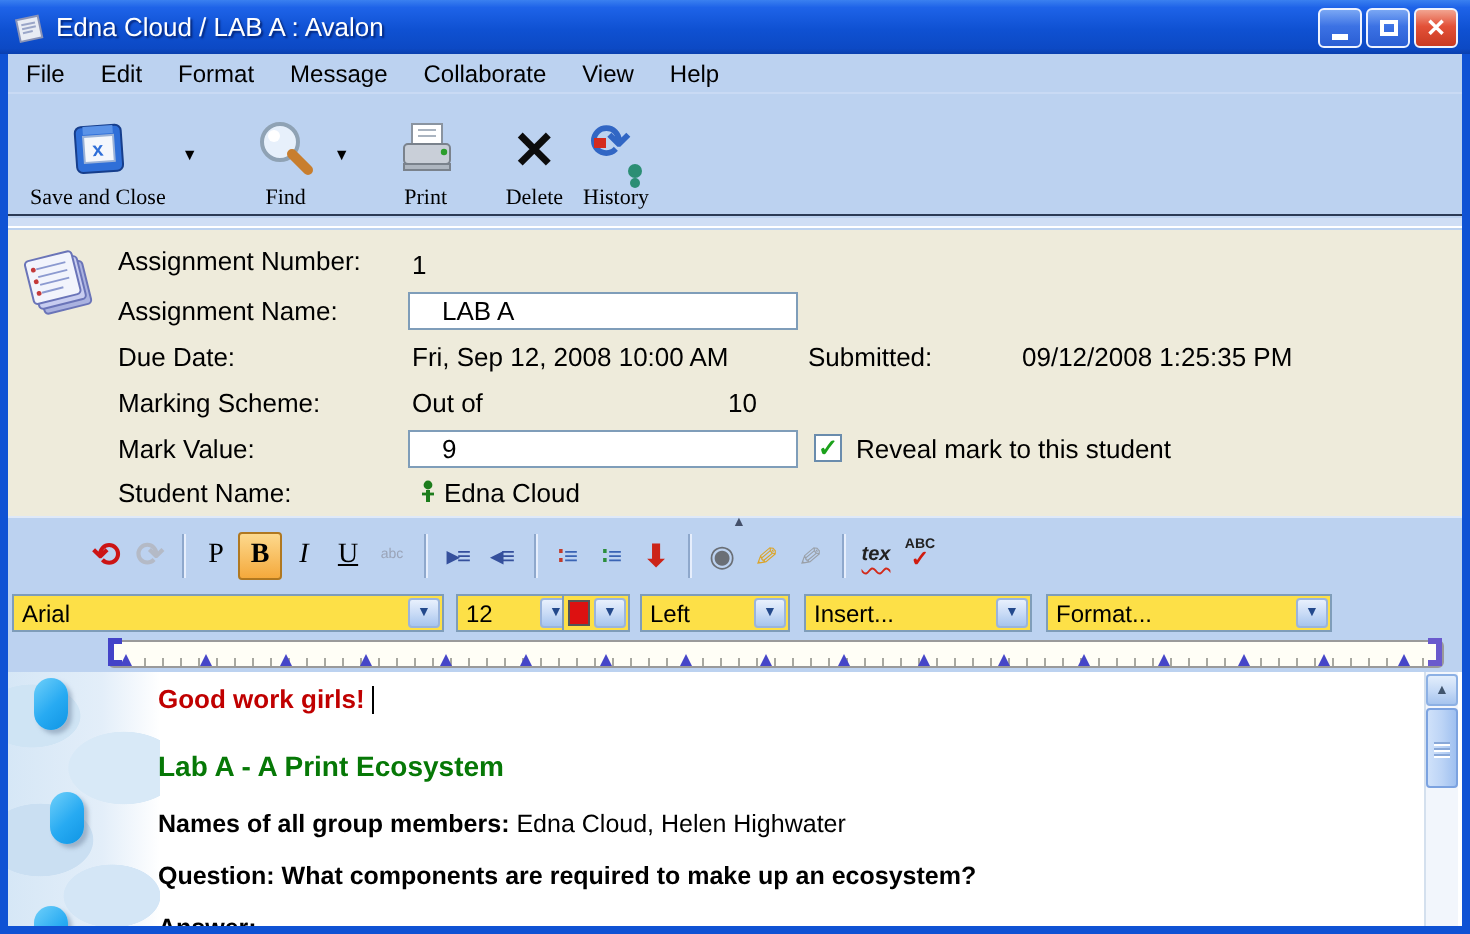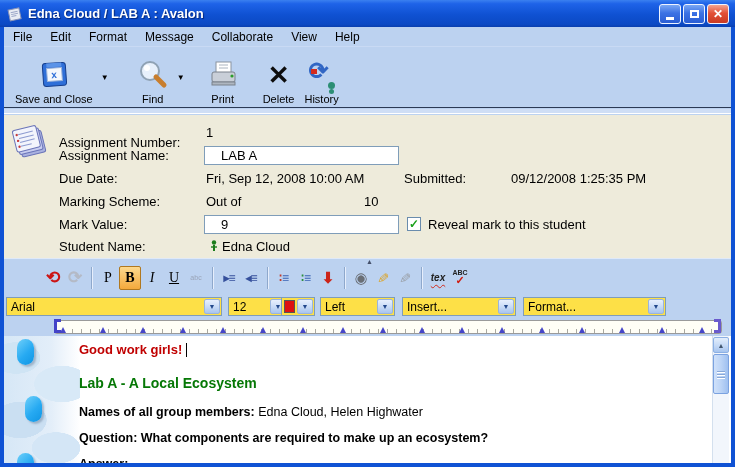--- a/index.html
+++ b/index.html
@@ -4,21 +4,21 @@
 <style>
   * { margin:0; padding:0; box-sizing:border-box; }
   html,body { width:735px; height:467px; overflow:hidden; }
   body { font-family:"Liberation Sans", sans-serif; background:#0b48c6; }
   .win { position:absolute; inset:0; border:4px solid #0f52d4; border-top:none; background:#bcd2f0; }
 
   
   .titlebar { position:absolute; left:-4px; right:-4px; top:0; height:27px;
     background:linear-gradient(180deg,#3a80f0 0%,#1e63e8 14%,#0f51d2 55%,#0c49c4 90%,#0a3fae 100%);
     display:flex; align-items:center; padding:0 6px; }
-  .title-text { color:#fff; font-weight:bold; font-size:13px; text-shadow:1px 1px 1px #04267a; margin-left:5px; flex:1;
+  .title-text { color:#fff; font-weight:normal; font-size:13px; text-shadow:1px 1px 1px #04267a; margin-left:5px; flex:1;
     white-space:nowrap; overflow:hidden; }
   .win-buttons { display:flex; gap:2px; }
   .wbtn { width:22px; height:20px; border-radius:3px; border:1px solid #eef3ff;
     background:linear-gradient(180deg,#7aa7f4 0%,#3c72e4 45%,#2a5ed4 100%);
     display:flex; align-items:center; justify-content:center; cursor:pointer; }
   .wbtn .dash { width:8px; height:3px; background:#fff; margin-top:9px; }
   .wbtn .boxg { width:9px; height:8px; border:2px solid #fff; }
   .wbtn.close { background:linear-gradient(180deg,#f2a490 0%,#e35138 45%,#c93a22 100%); }
   .wbtn.close span { color:#fff; font-weight:bold; font-size:12px; line-height:1; }
 
@@ -26,21 +26,21 @@
   .menubar { position:absolute; left:0; right:0; top:27px; height:20px; background:#bcd2f0;
     display:flex; align-items:center; gap:0; font-size:12px; color:#000; border-bottom:1px solid #c9daf4; }
   .menubar span { padding:2px 9px; cursor:default; }
 
   
   .toolbar { position:absolute; left:0; right:0; top:47px; height:61px; background:#bcd2f0;
     border-bottom:1px solid #2b3a55; display:flex; align-items:flex-start; padding:6px 0 0 6px; }
   .tbtn { display:flex; flex-direction:column; align-items:center; justify-content:flex-end;
     height:52px; padding:0 5px; cursor:pointer; }
   .tbtn .ticon { height:36px; display:flex; align-items:center; justify-content:center; }
-  .tbtn .tlabel { font-size:11px; color:#000; white-space:nowrap; }
+  .tbtn .tlabel { font-size:11px; color:#000; white-space:nowrap;font-family:Liberation Serif, serif; }
   .tb-arrow { width:14px; height:36px; margin-top:6px; display:flex; align-items:center; justify-content:center;
     cursor:pointer; color:#000; font-size:8px; }
   .sp8 { width:14px; } .sp16 { width:20px; }
   .del-x { font-size:26px; font-weight:900; color:#0c0c0c; line-height:1; }
   .hist-wrap { position:relative; width:30px; height:30px; }
   .hist-wrap .arrow { font-size:24px; font-weight:bold; color:#3166c4; position:absolute; left:2px; top:-3px; }
   .hist-wrap .flag { position:absolute; left:4px; top:9px; width:6px; height:5px; background:#d42b1e; }
   .hist-wrap .person { position:absolute; right:2px; bottom:1px; width:7px; height:7px; border-radius:50%;
     background:#2c8e74; box-shadow:0 6px 0 -1px #2c8e74; }
 
@@ -243,21 +243,21 @@
         <line x1="9" y1="11" x2="24" y2="11" stroke="#8c9ad0"></line>
           <line x1="9" y1="15" x2="24" y2="15" stroke="#8c9ad0"></line>
         <line x1="9" y1="19" x2="24" y2="19" stroke="#8c9ad0"></line>
           <line x1="9" y1="23" x2="20" y2="23" stroke="#8c9ad0"></line>
         <circle cx="7.5" cy="11" r="1.2" fill="#c43a3a"></circle>
           <circle cx="7.5" cy="17" r="1.2" fill="#c43a3a"></circle>
           <circle cx="7.5" cy="23" r="1.2" fill="#c43a3a"></circle>
       </g>
     </svg>
 
-    <span class="frow" style="top:20px">Assignment Number:</span>
+    <span class="frow" style="top:8px">Assignment Number:</span>
     <span class="fval" style="left:202px;top:10px">1</span>
 
     <span class="frow" style="top:33px">Assignment Name:</span>
     <input class="xp-input" style="left: 200px; top: 31px; width: 195px;" value="LAB A">
 
     <span class="frow" style="top:56px">Due Date:</span>
     <span class="fval" style="left:202px;top:56px">Fri, Sep 12, 2008 10:00 AM</span>
     <span class="fval" style="left:400px;top:56px">Submitted:</span>
     <span class="fval" style="left:507px;top:56px">09/12/2008 1:25:35 PM</span>
 
@@ -406,21 +406,21 @@
   <div class="doc">
     <div class="stationery">
       <div class="capsule" style="left:13px;top:3px"></div>
       <div class="capsule" style="left:21px;top:60px"></div>
       <div class="capsule" style="left:13px;top:117px"></div>
     </div>
     <div class="doctext">
       <div class="dline" style="top:6px">
         <span class="red-b">Good work girls!</span><span class="caret"></span>
       </div>
-      <div class="dline green-b" style="top:39px">Lab A - A Local Ecosystem</div>
+      <div class="dline green-b" style="top:39px">Lab A - A Print Ecosystem</div>
       <div class="dline" style="top:68px">
         <span class="blk-b">Names of all group members:</span><span class="blk-n"> Edna Cloud, Helen Highwater</span>
       </div>
       <div class="dline blk-b" style="top:95px">Question: What components are required to make up an ecosystem?</div>
       <div class="dline blk-b" style="top:121px">Answer:</div>
     </div>
     <div class="vscroll">
       <div class="sbtn">
           <i>▲</i>
         </div>

